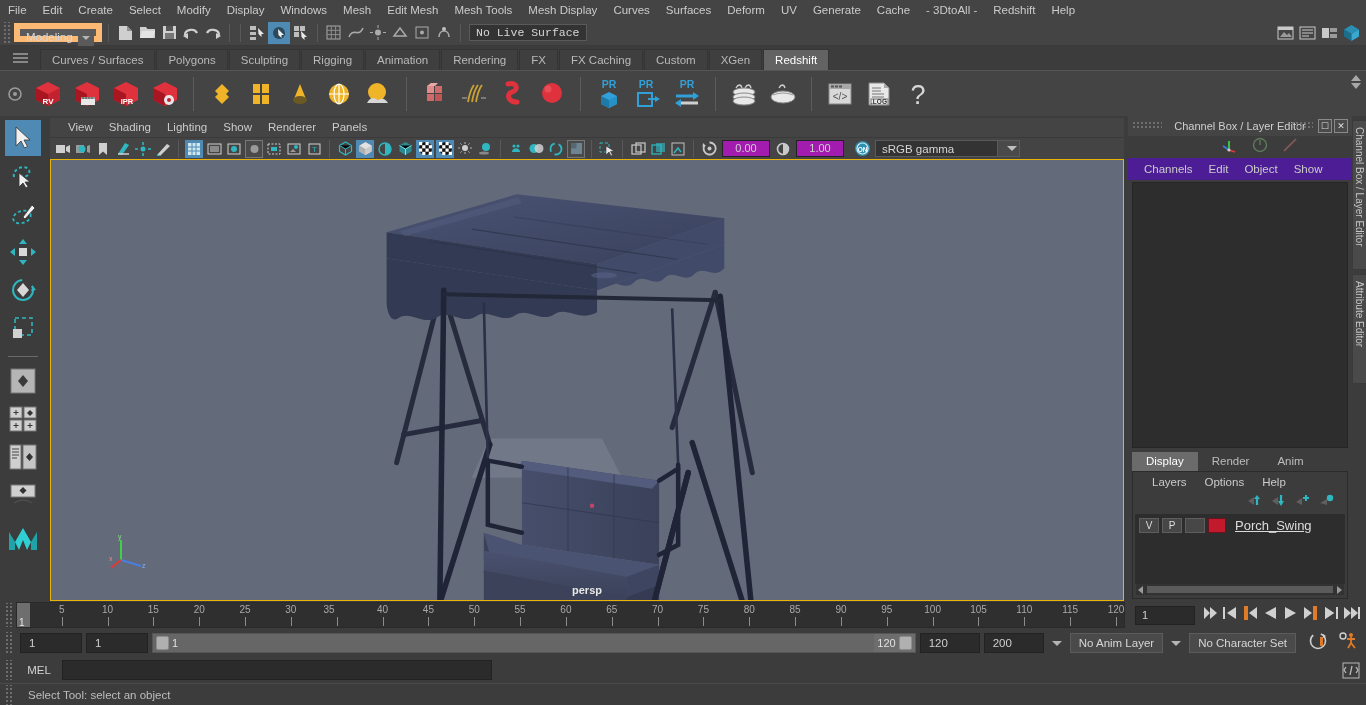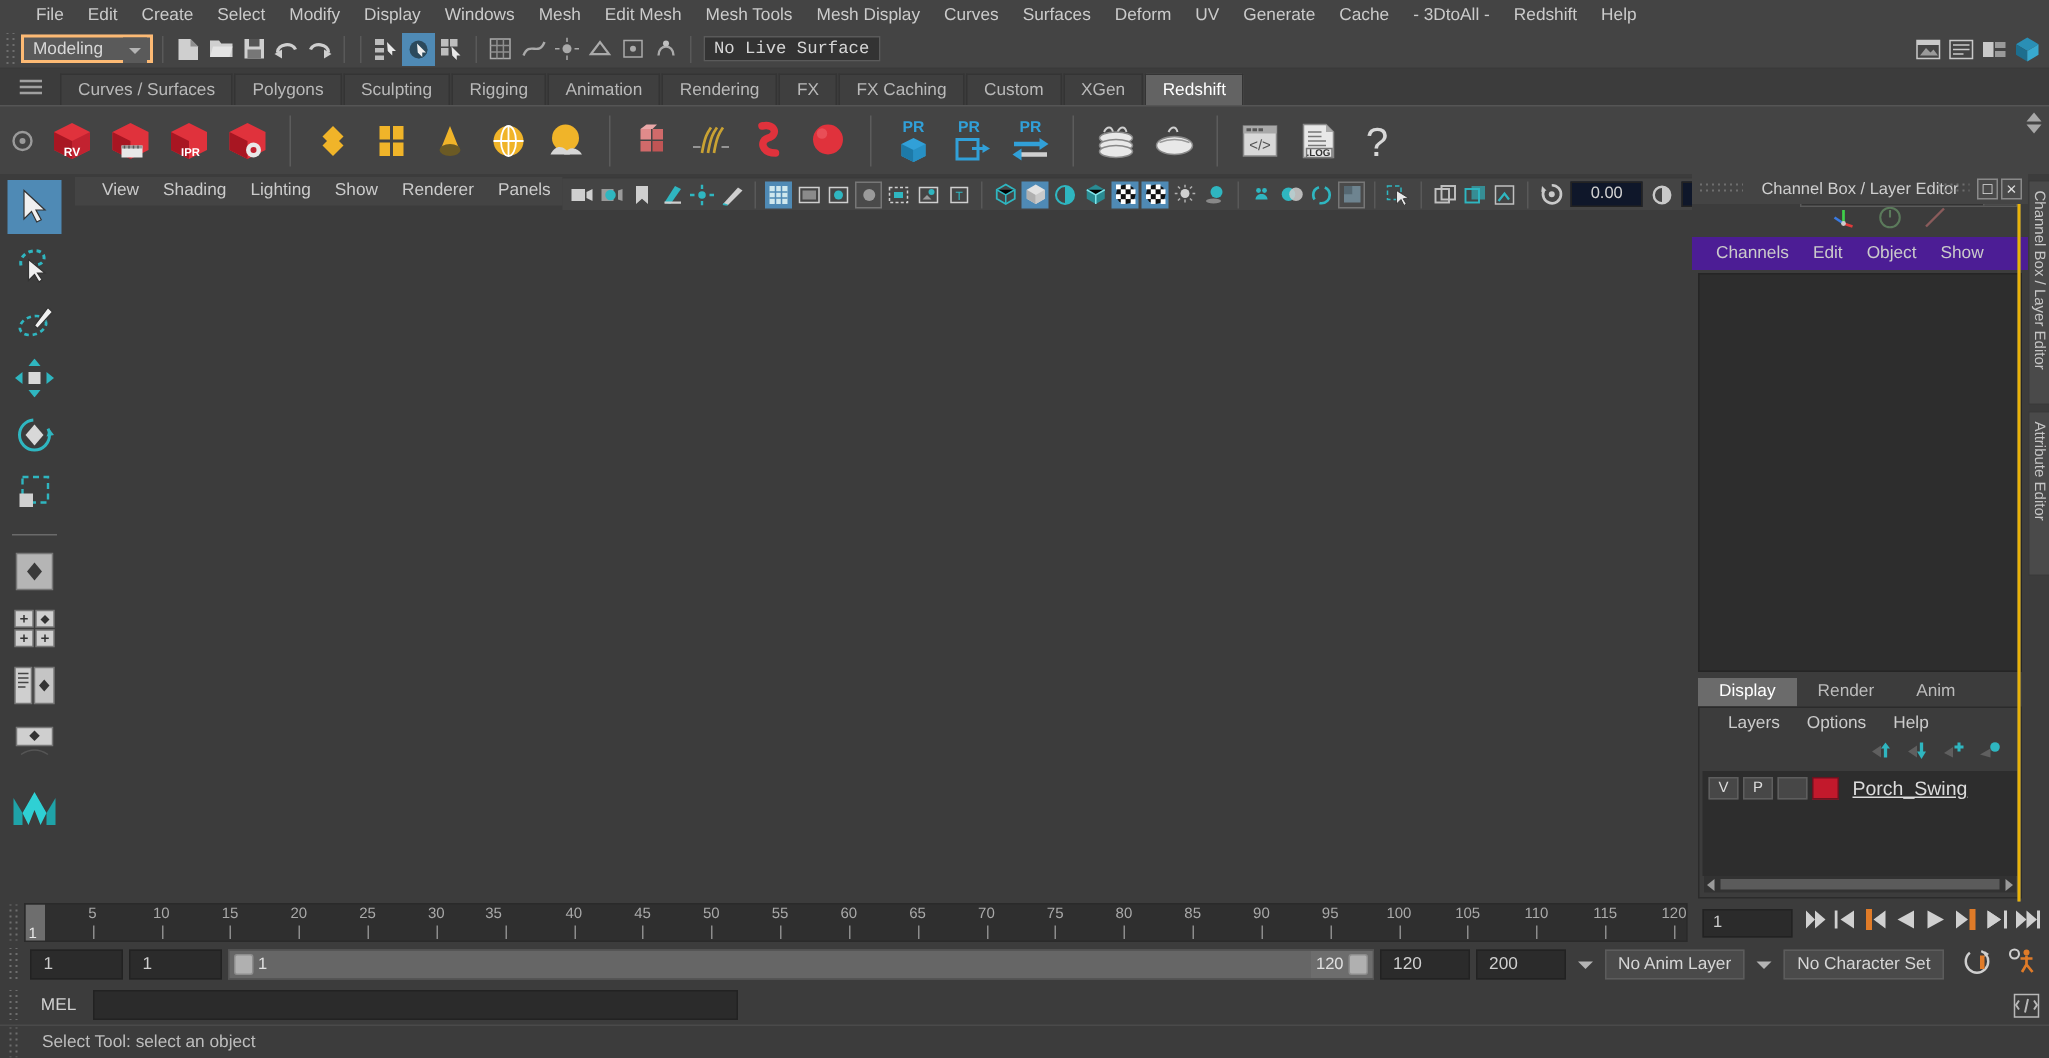--- a/index.html
+++ b/index.html
@@ -8,38 +8,38 @@
     background:#3c3c3c;
     font-family:"Liberation Sans", sans-serif;
     color:#c8c8c8;
     -webkit-font-smoothing:antialiased;
   }
   .app { position:relative; width:1366px; height:705px; display:flex; flex-direction:column; }
 
   
   .menubar {
     height:20px; background:#444444; display:flex; align-items:center;
-    padding-left:16px; flex:0 0 20px;
+    padding-left:0; flex:0 0 20px;
   }
   .menubar .mi {
     font-size:11.5px; color:#cbcbcb; padding:0 8px; line-height:20px; white-space:nowrap;
   }
 
   
   .statusline {
     height:26px; background:#444444; display:flex; align-items:center;
     flex:0 0 26px; padding-left:2px; border-bottom:1px solid #3a3a3a;
   }
   .gripdots {
     width:9px; height:22px; margin-right:3px; flex:0 0 9px;
     background-image:radial-gradient(circle, #6e6e6e 0.8px, transparent 1px);
     background-size:4px 4px; background-position:1px 2px;
   }
   .menuset {
-    width:88px; height:19px; background:#5a5a5a; border:2px solid #fdba74;
+    width:88px; height:19px; background:#5a5a5a; border:6px solid #fdba74;
     font-size:11.5px; color:#d8d8d8; line-height:17px; padding-left:6px;
     position:relative; margin-right:1px;
   }
   .menuset .car {
     position:absolute; right:2px; top:0; width:16px; height:17px;
     background:#5a5a5a; display:flex; align-items:center; justify-content:center;
   }
   .menuset .car::after {
     content:""; border-left:4px solid transparent; border-right:4px solid transparent;
     border-top:4px solid #b4b4b4;
@@ -85,32 +85,32 @@
   
   .toolbox {
     width:46px; flex:0 0 46px; background:#3c3c3c; display:flex; flex-direction:column;
     align-items:center; padding-top:4px;
   }
   .tb { width:36px; height:36px; display:flex; align-items:center; justify-content:center; margin-bottom:2px;}
   .tb.sel { background:#4f8ab5; }
   .tbdiv { width:30px; height:1px; background:#6a6a6a; margin:8px 0 6px 0; }
 
   
-  .vpcol { flex:1 1 auto; display:flex; flex-direction:row; min-width:0; padding:2px 4px 0 4px; }
+  .vpcol { flex:1 1 auto; display:flex; flex-direction:column; min-width:0; padding:2px 4px 0 4px; }
   .vpmenu { height:19px; background:#444; display:flex; align-items:center; padding-left:10px; flex:0 0 19px;}
   .vpmenu .mi { font-size:11.5px; color:#cbcbcb; padding:0 8px; line-height:19px;}
   .vptools {
     height:22px; background:#444; display:flex; align-items:center; flex:0 0 22px;
     padding-left:3px; border-top:1px solid #3a3a3a;
   }
   .vt { width:18px;height:18px; display:flex;align-items:center;justify-content:center;flex:0 0 18px;margin:0 1px;}
   .vt.sel { background:#4f8ab5; }
   .vt.frame { border:1px solid #777; background:#4a4a4a; }
   .numfield {
-    width:48px;height:17px;background:#0f172a;border:1px solid #222;color:#d0d0d0;
+    width:48px;height:17px;background:#a21caf;border:1px solid #222;color:#d0d0d0;
     font-size:11px;line-height:15px;text-align:center;margin:0 3px;flex:0 0 48px;
   }
   .gammabox {
     height:17px; background:#333; border:1px solid #5a5a5a; display:flex; align-items:center;
     width:145px; margin-left:3px; position:relative;
   }
   .gammabox span { font-size:11.5px; color:#d6d6d6; padding-left:6px;}
   .gammabox .dd {
     position:absolute; right:0; top:0; width:22px; height:15px; background:#4a4a4a;
     border-left:1px solid #5a5a5a; display:flex; align-items:center; justify-content:center;

